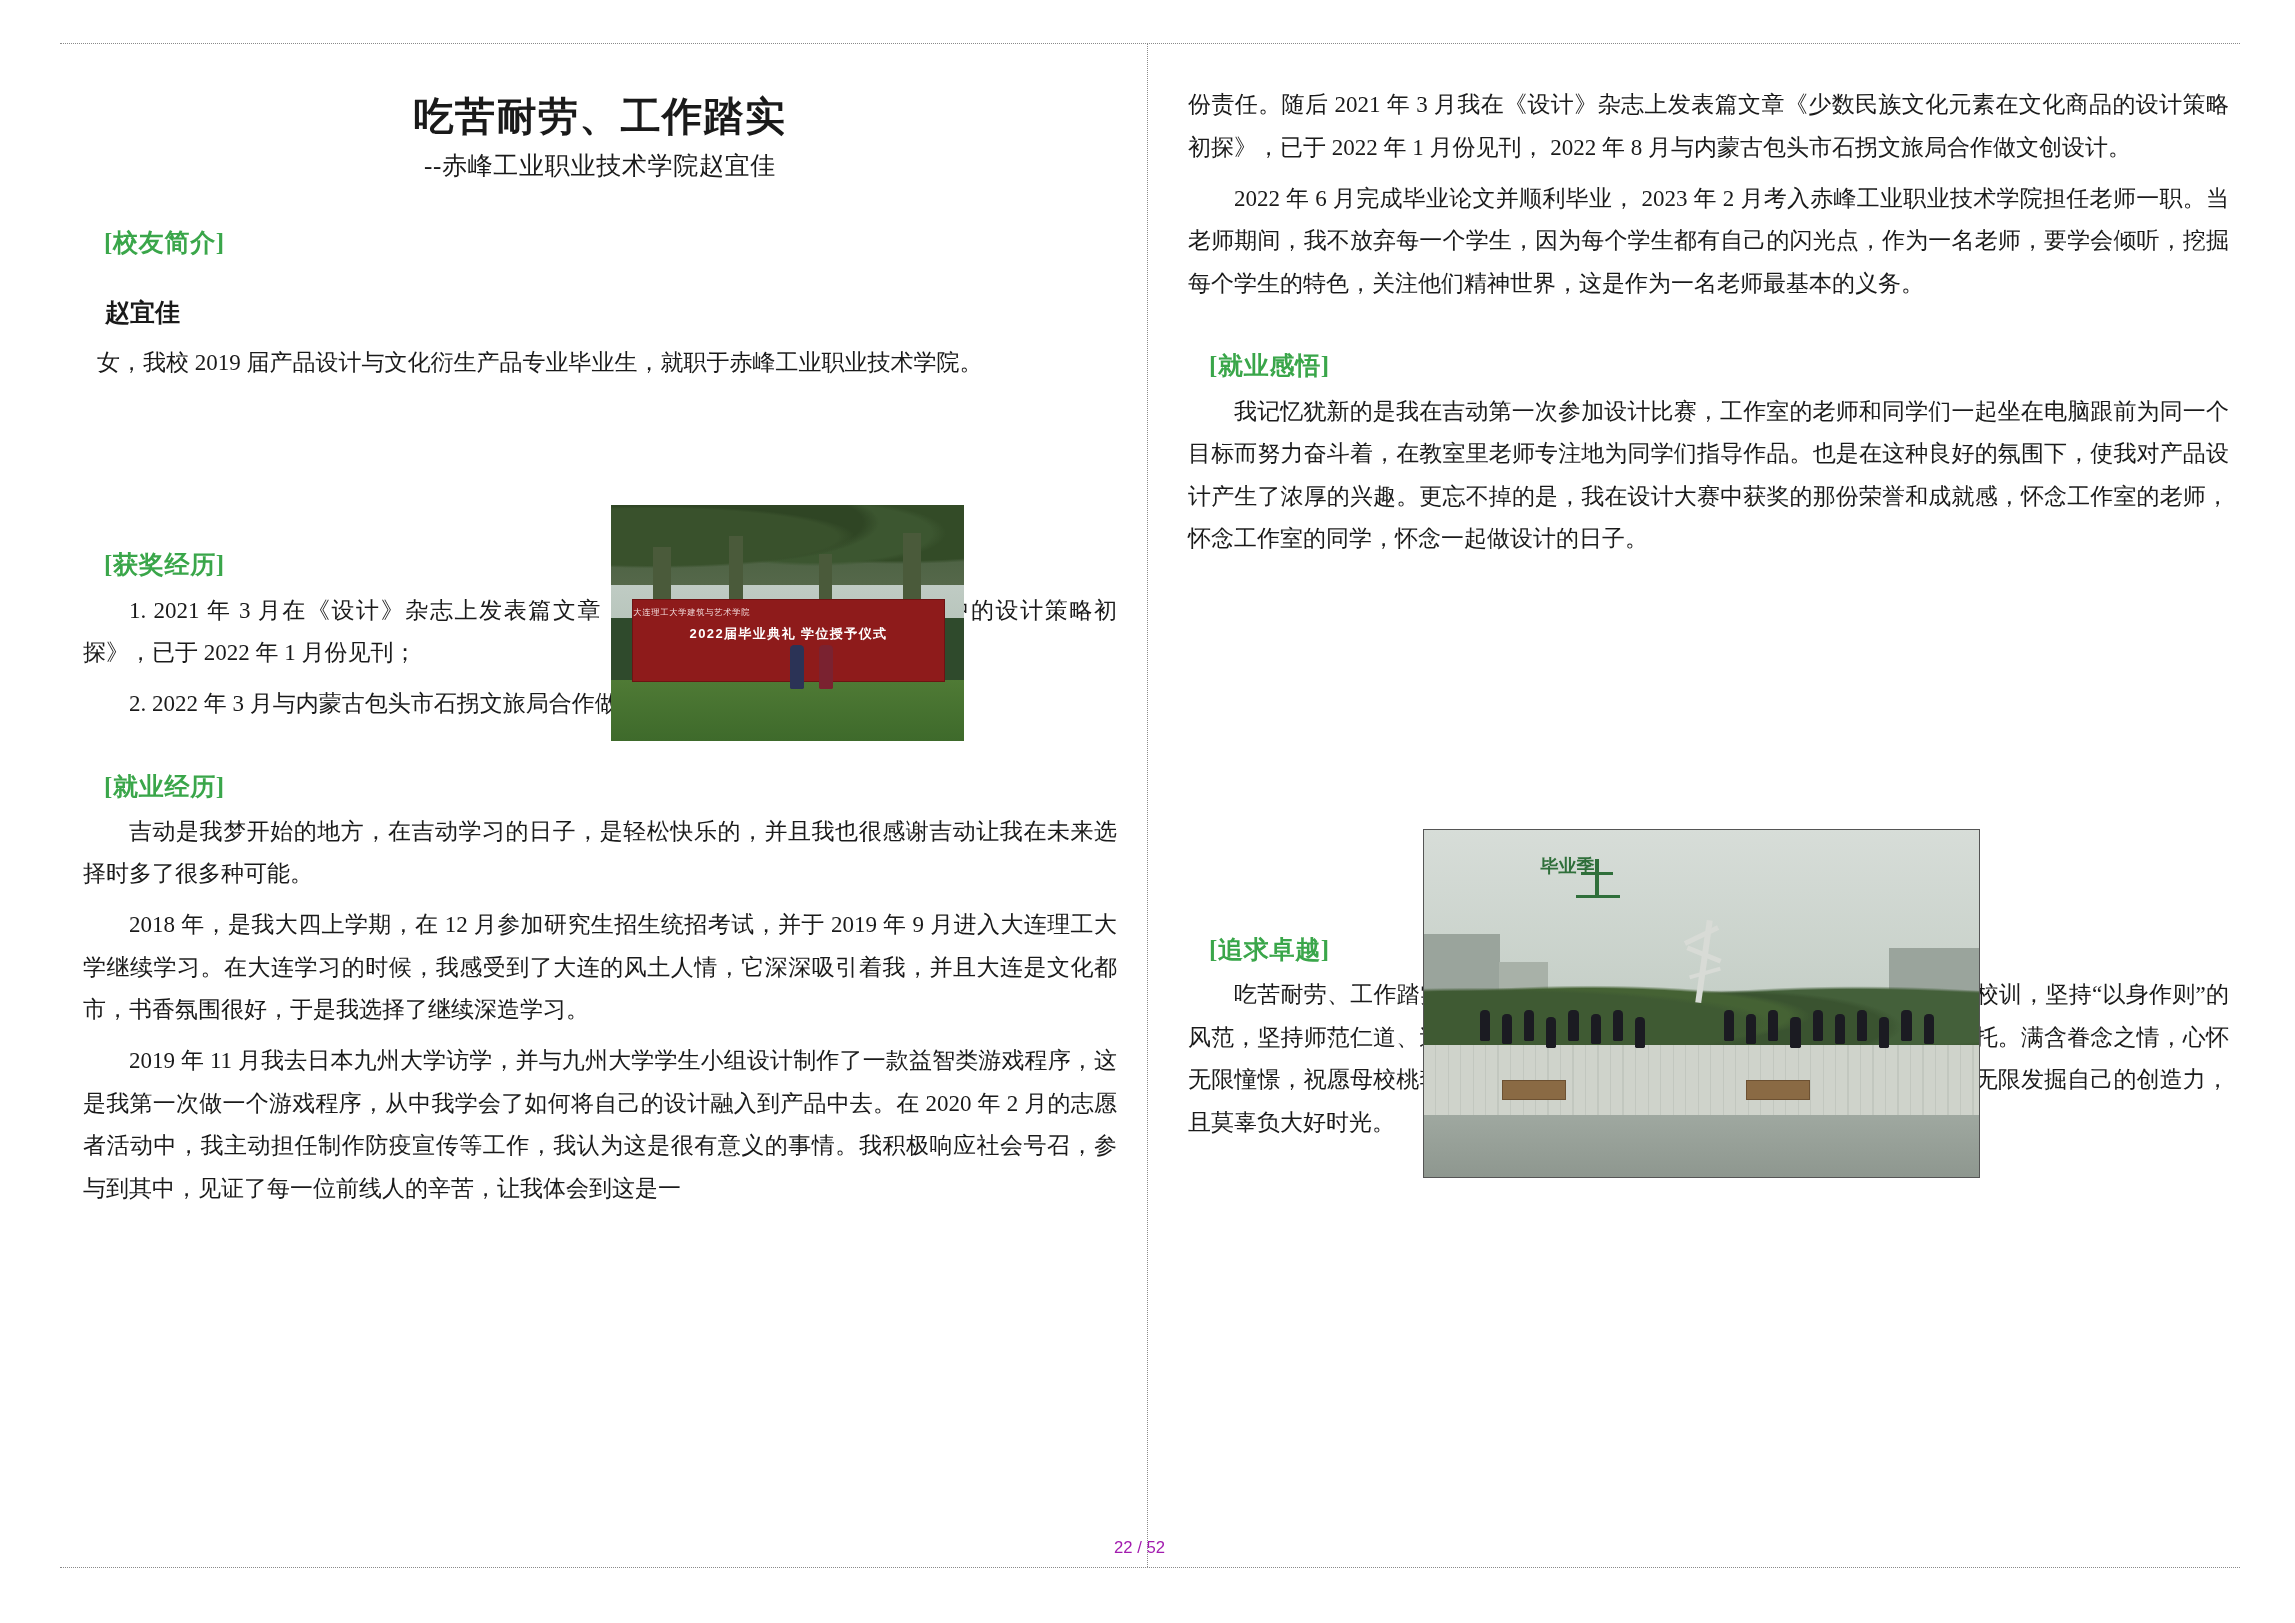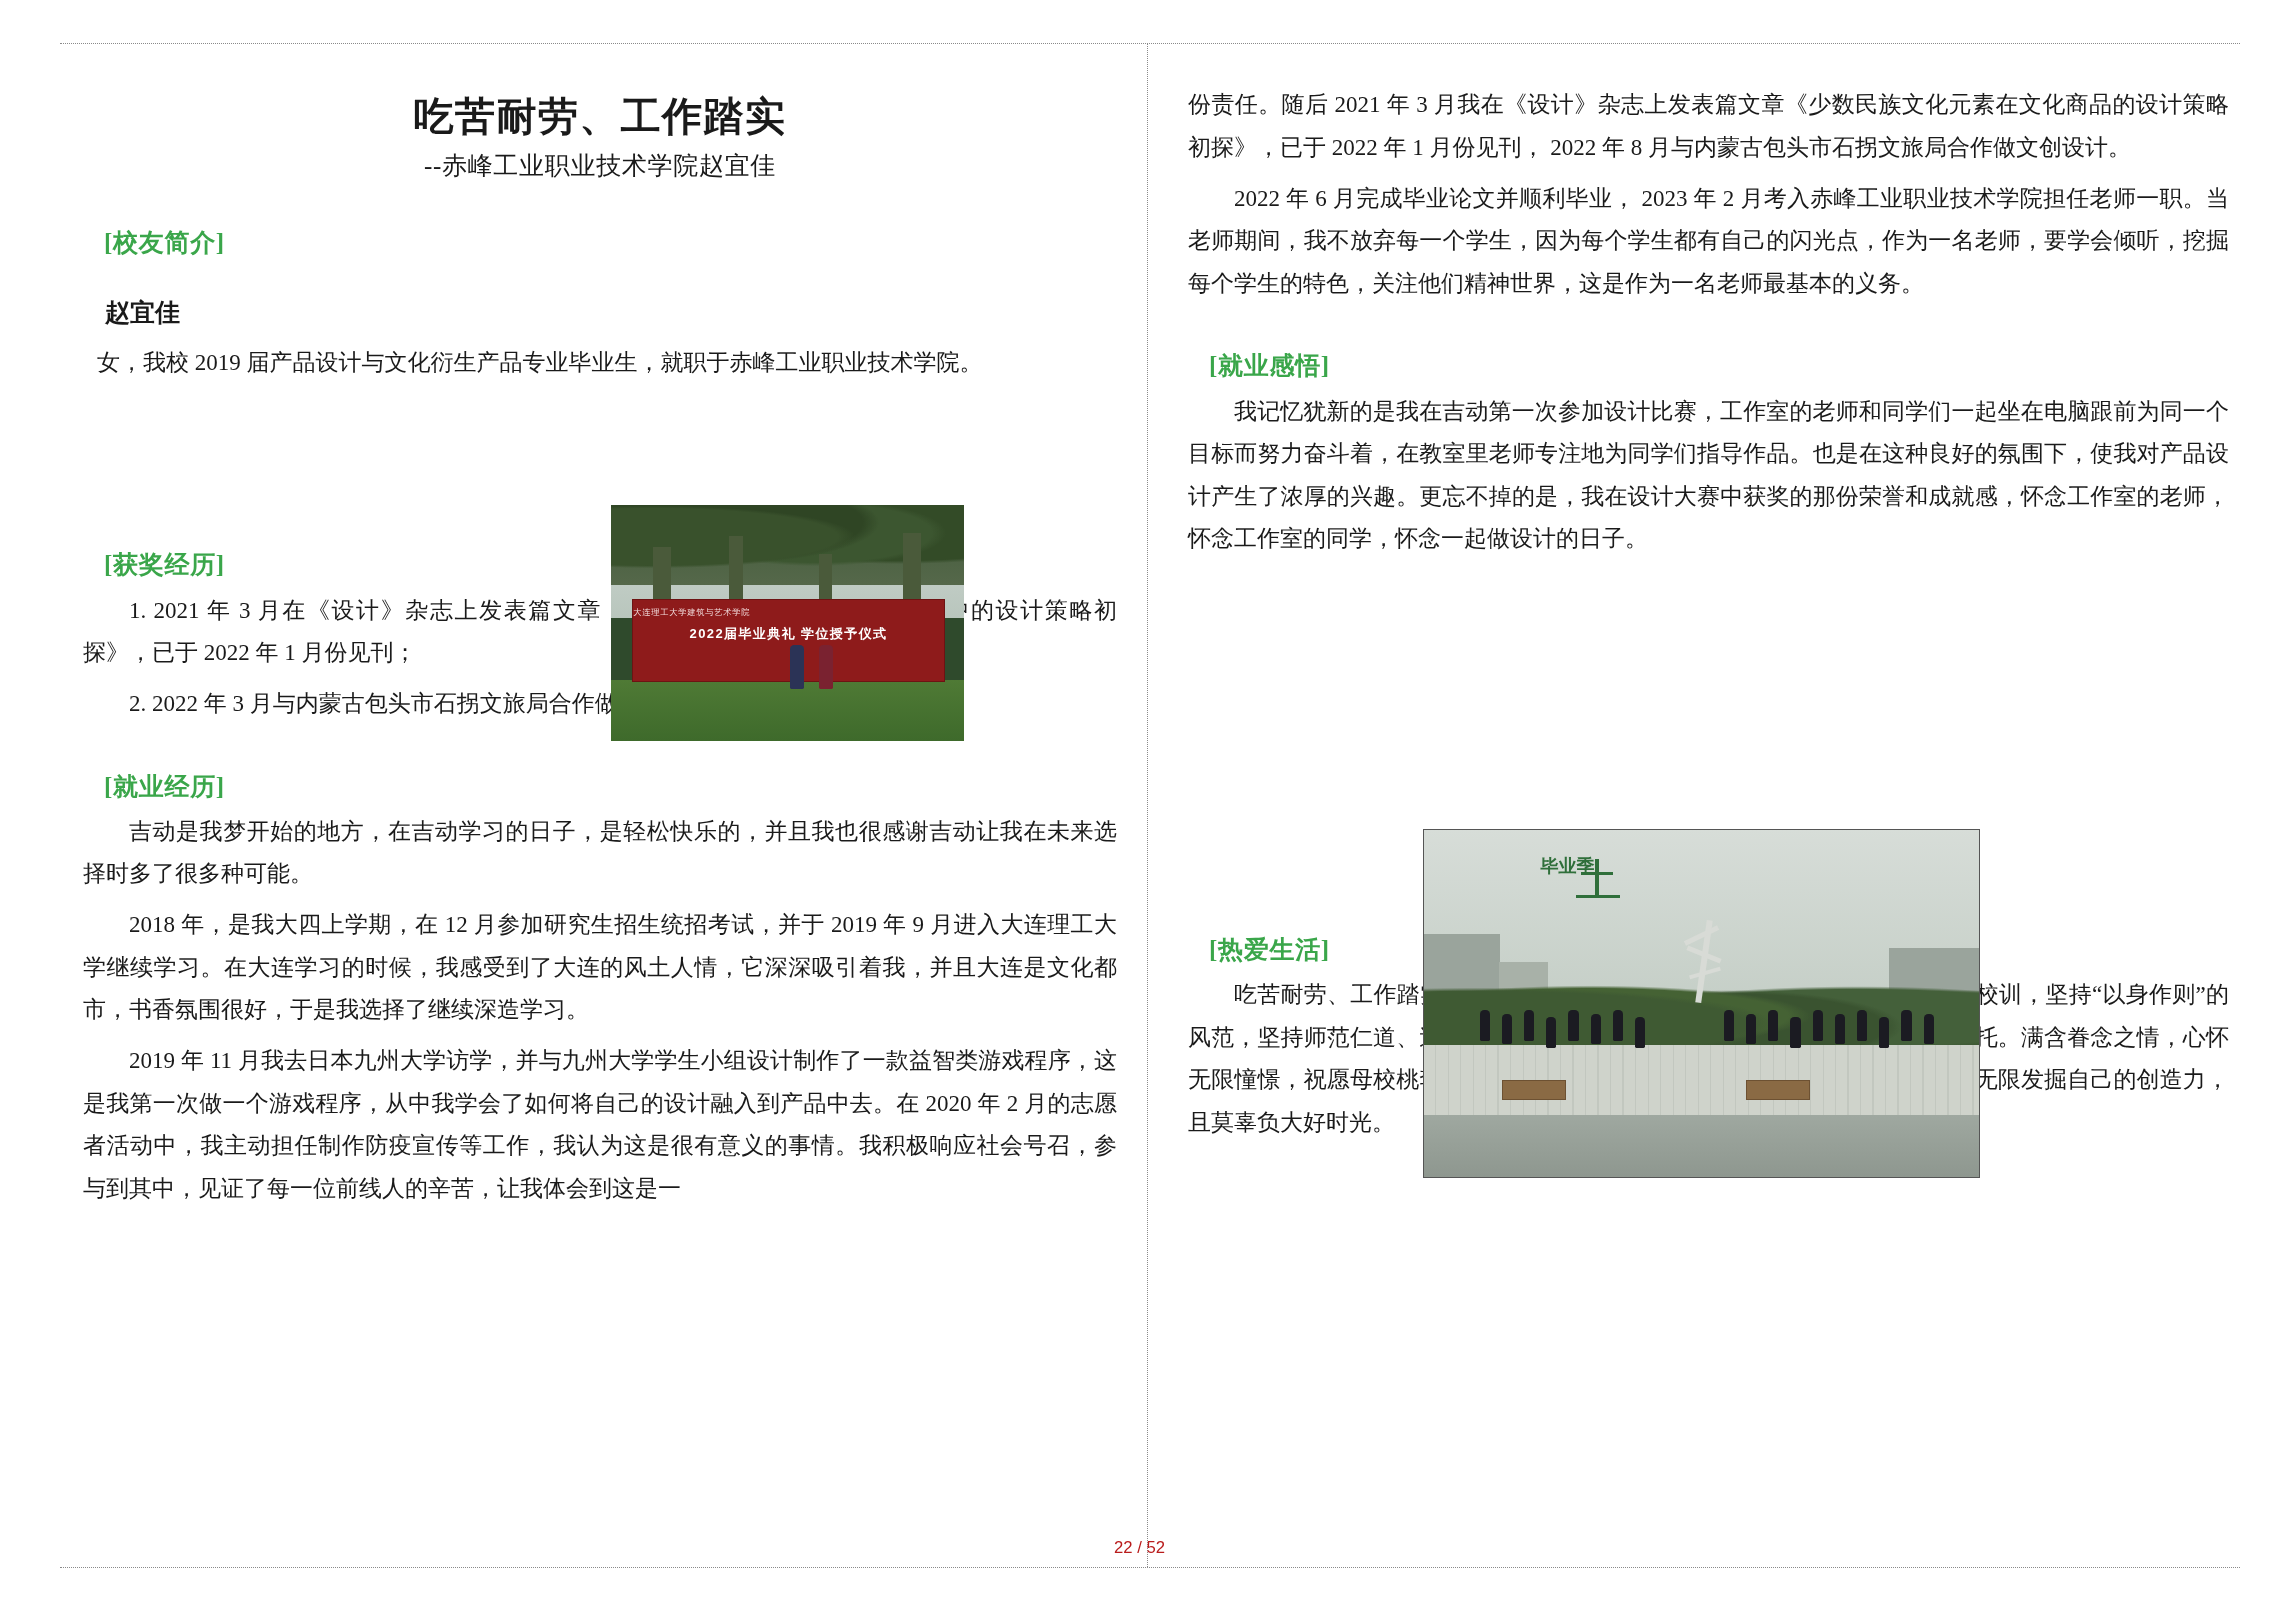--- a/index.html
+++ b/index.html
@@ -193,21 +193,21 @@
   .p2-logo .ch { position:absolute; color:#2f6f3a; font-size:18px; font-weight:bold; font-family:Liberation Serif, serif; }
   .p2-logo .bar { position:absolute; background:#2f6f3a; }
   .p2-plaque { position:absolute; height:18px; background:#8a6a44; border:0.7px solid #6d5132; }
   .page-num {
     position: absolute;
     left: 0;
     top: 1538px;
     width: 2279px;
     text-align: center;
     font-size: 16.7px;
-    color: #b91c1c;
+    color: #a21caf;
     font-family: "Liberation Sans", sans-serif;
   }
 </style>
 </head>
 <body>
 
 <div class="page">
 
   <div class="rule-top"></div>
   <div class="rule-bottom"></div>
@@ -253,21 +253,21 @@
     <div class="p1-person" style="left:208px;background:#7a2230;"></div>
   </div>
 
   <div class="col col-right">
     <p class="body">份责任。随后 2021 年 3 月我在《设计》杂志上发表篇文章《少数民族文化元素在文化商品的设计策略初探》，已于 2022 年 1 月份见刊， 2022 年 8 月与内蒙古包头市石拐文旅局合作做文创设计。</p>
     <p class="body indent">2022 年 6 月完成毕业论文并顺利毕业， 2023 年 2 月考入赤峰工业职业技术学院担任老师一职。当老师期间，我不放弃每一个学生，因为每个学生都有自己的闪光点，作为一名老师，要学会倾听，挖掘每个学生的特色，关注他们精神世界，这是作为一名老师最基本的义务。</p>
 
     <div class="section-head">[就业感悟]</div>
     <p class="body indent">我记忆犹新的是我在吉动第一次参加设计比赛，工作室的老师和同学们一起坐在电脑跟前为同一个目标而努力奋斗着，在教室里老师专注地为同学们指导作品。也是在这种良好的氛围下，使我对产品设计产生了浓厚的兴趣。更忘不掉的是，我在设计大赛中获奖的那份荣誉和成就感，怀念工作室的老师，怀念工作室的同学，怀念一起做设计的日子。</p>
 
-    <div class="section-head" style="margin-top:372px">[热爱生活]</div>
+    <div class="section-head" style="margin-top:372px">[追求卓越]</div>
     <p class="body indent">吃苦耐劳、工作踏实、热爱生活。时刻坚持“自尊、自强、创新、创造”的校训，坚持“以身作则”的风范，坚持师范仁道、追求高尚、勤奋踏实、追求卓越，铭记师长的教诲与嘱托。满含眷念之情，心怀无限憧憬，祝愿母校桃李满天下，希望学弟学妹们能够继续秉持我们的校训，无限发掘自己的创造力，且莫辜负大好时光。</p>
   </div>
 
   <div class="photo2">
     <div class="p2-sky"></div>
     <div class="p2-bld" style="left:0;top:30%;width:76px;height:36%;"></div>
     <div class="p2-bld" style="left:75px;top:38%;width:49px;height:28%;background:#a8b1a8;"></div>
     <div class="p2-bld" style="right:0;top:34%;width:90px;height:32%;"></div>
     <div class="p2-trees"></div>
 

